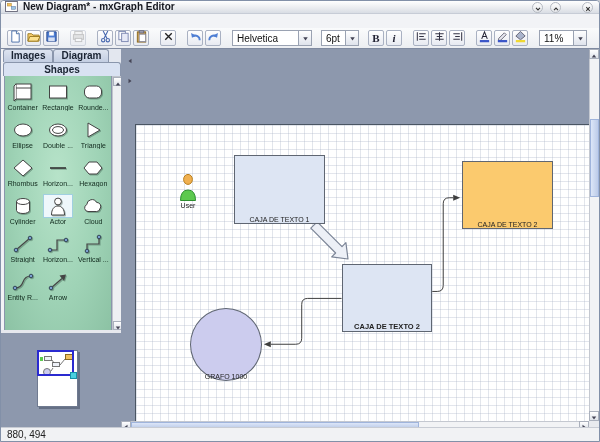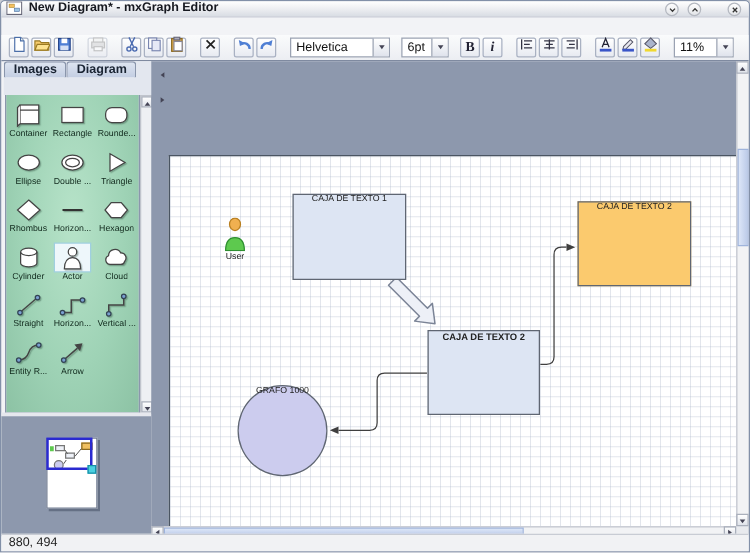--- a/index.html
+++ b/index.html
@@ -85,21 +85,21 @@
   .canvas-area { position:absolute; left:120px; top:48px; width:478px; height:380px; background:#8d98ad; }
   .splitter-btns { position:absolute; left:6px; top:1px; display:flex; flex-direction:column; gap:2px; }
   .splitter-btns svg { width:6px; height:6px; }
   .page { position:absolute; left:14px; top:75px; width:454px; height:297px;
     background-color:#ffffff;
     background-image:linear-gradient(to right, rgba(168,178,198,.33) 1px, transparent 1px),
                      linear-gradient(to bottom, rgba(168,178,198,.33) 1px, transparent 1px);
     background-size:8px 8px;
     border-left:1px solid #4a5562; border-top:1px solid #4a5562; }
   .edges { position:absolute; inset:0; width:100%; height:100%; }
-  .gnode { position:absolute; display:flex; align-items:flex-start; justify-content:center;
+  .gnode { position:absolute; display:flex; align-items:flex-end; justify-content:center;
     font-size:7px; color:#222; border:1px solid #5f6672; text-align:center; }
   .node-box1 { left:98px; top:30px; width:91px; height:69px; }
   .node-box2 { left:326px; top:36px; width:91px; height:68px; }
   .node-box3 { left:206px; top:139px; width:90px; height:68px; font-weight:bold; font-size:7.5px; }
   .node-circle { left:54px; top:183px; width:72px; height:73px; border-radius:50%; }
   .actor-node { position:absolute; left:34px; top:49px; width:36px; display:flex; flex-direction:column; align-items:center; }
   .actor-ic { width:20px; height:27px; display:inline-flex; }
   .actor-ic svg { width:20px; height:27px; }
   .actor-label { font-size:7px; color:#222; margin-top:1px; }
   .block-arrow { position:absolute; left:172px; top:96px; width:44px; height:44px; }
@@ -291,20 +291,21 @@
               <path d="M3.5 5 L7 10 L10.5 5 Z" fill="#445"></path>
             </svg></span>
         </span>
     </span>
   </div>
 
   <div class="side-tabs">
 
   <span class="tab">Images</span>
       <span class="tab">Diagram</span>
+      <span class="tab selected">Shapes</span>
     </div>
 
   <div class="palette">
 
   <span class="shape-item">
         <span class="shape-icon">
           <svg viewBox="0 0 24 20">
             <rect x="5" y="2" width="15" height="15" fill="#fff" stroke="#444"></rect>
             <path d="M5 6 h15" stroke="#444"></path>
             <path d="M5 2 L3 4 V19 L5 17" fill="#eee" stroke="#444"></path>

